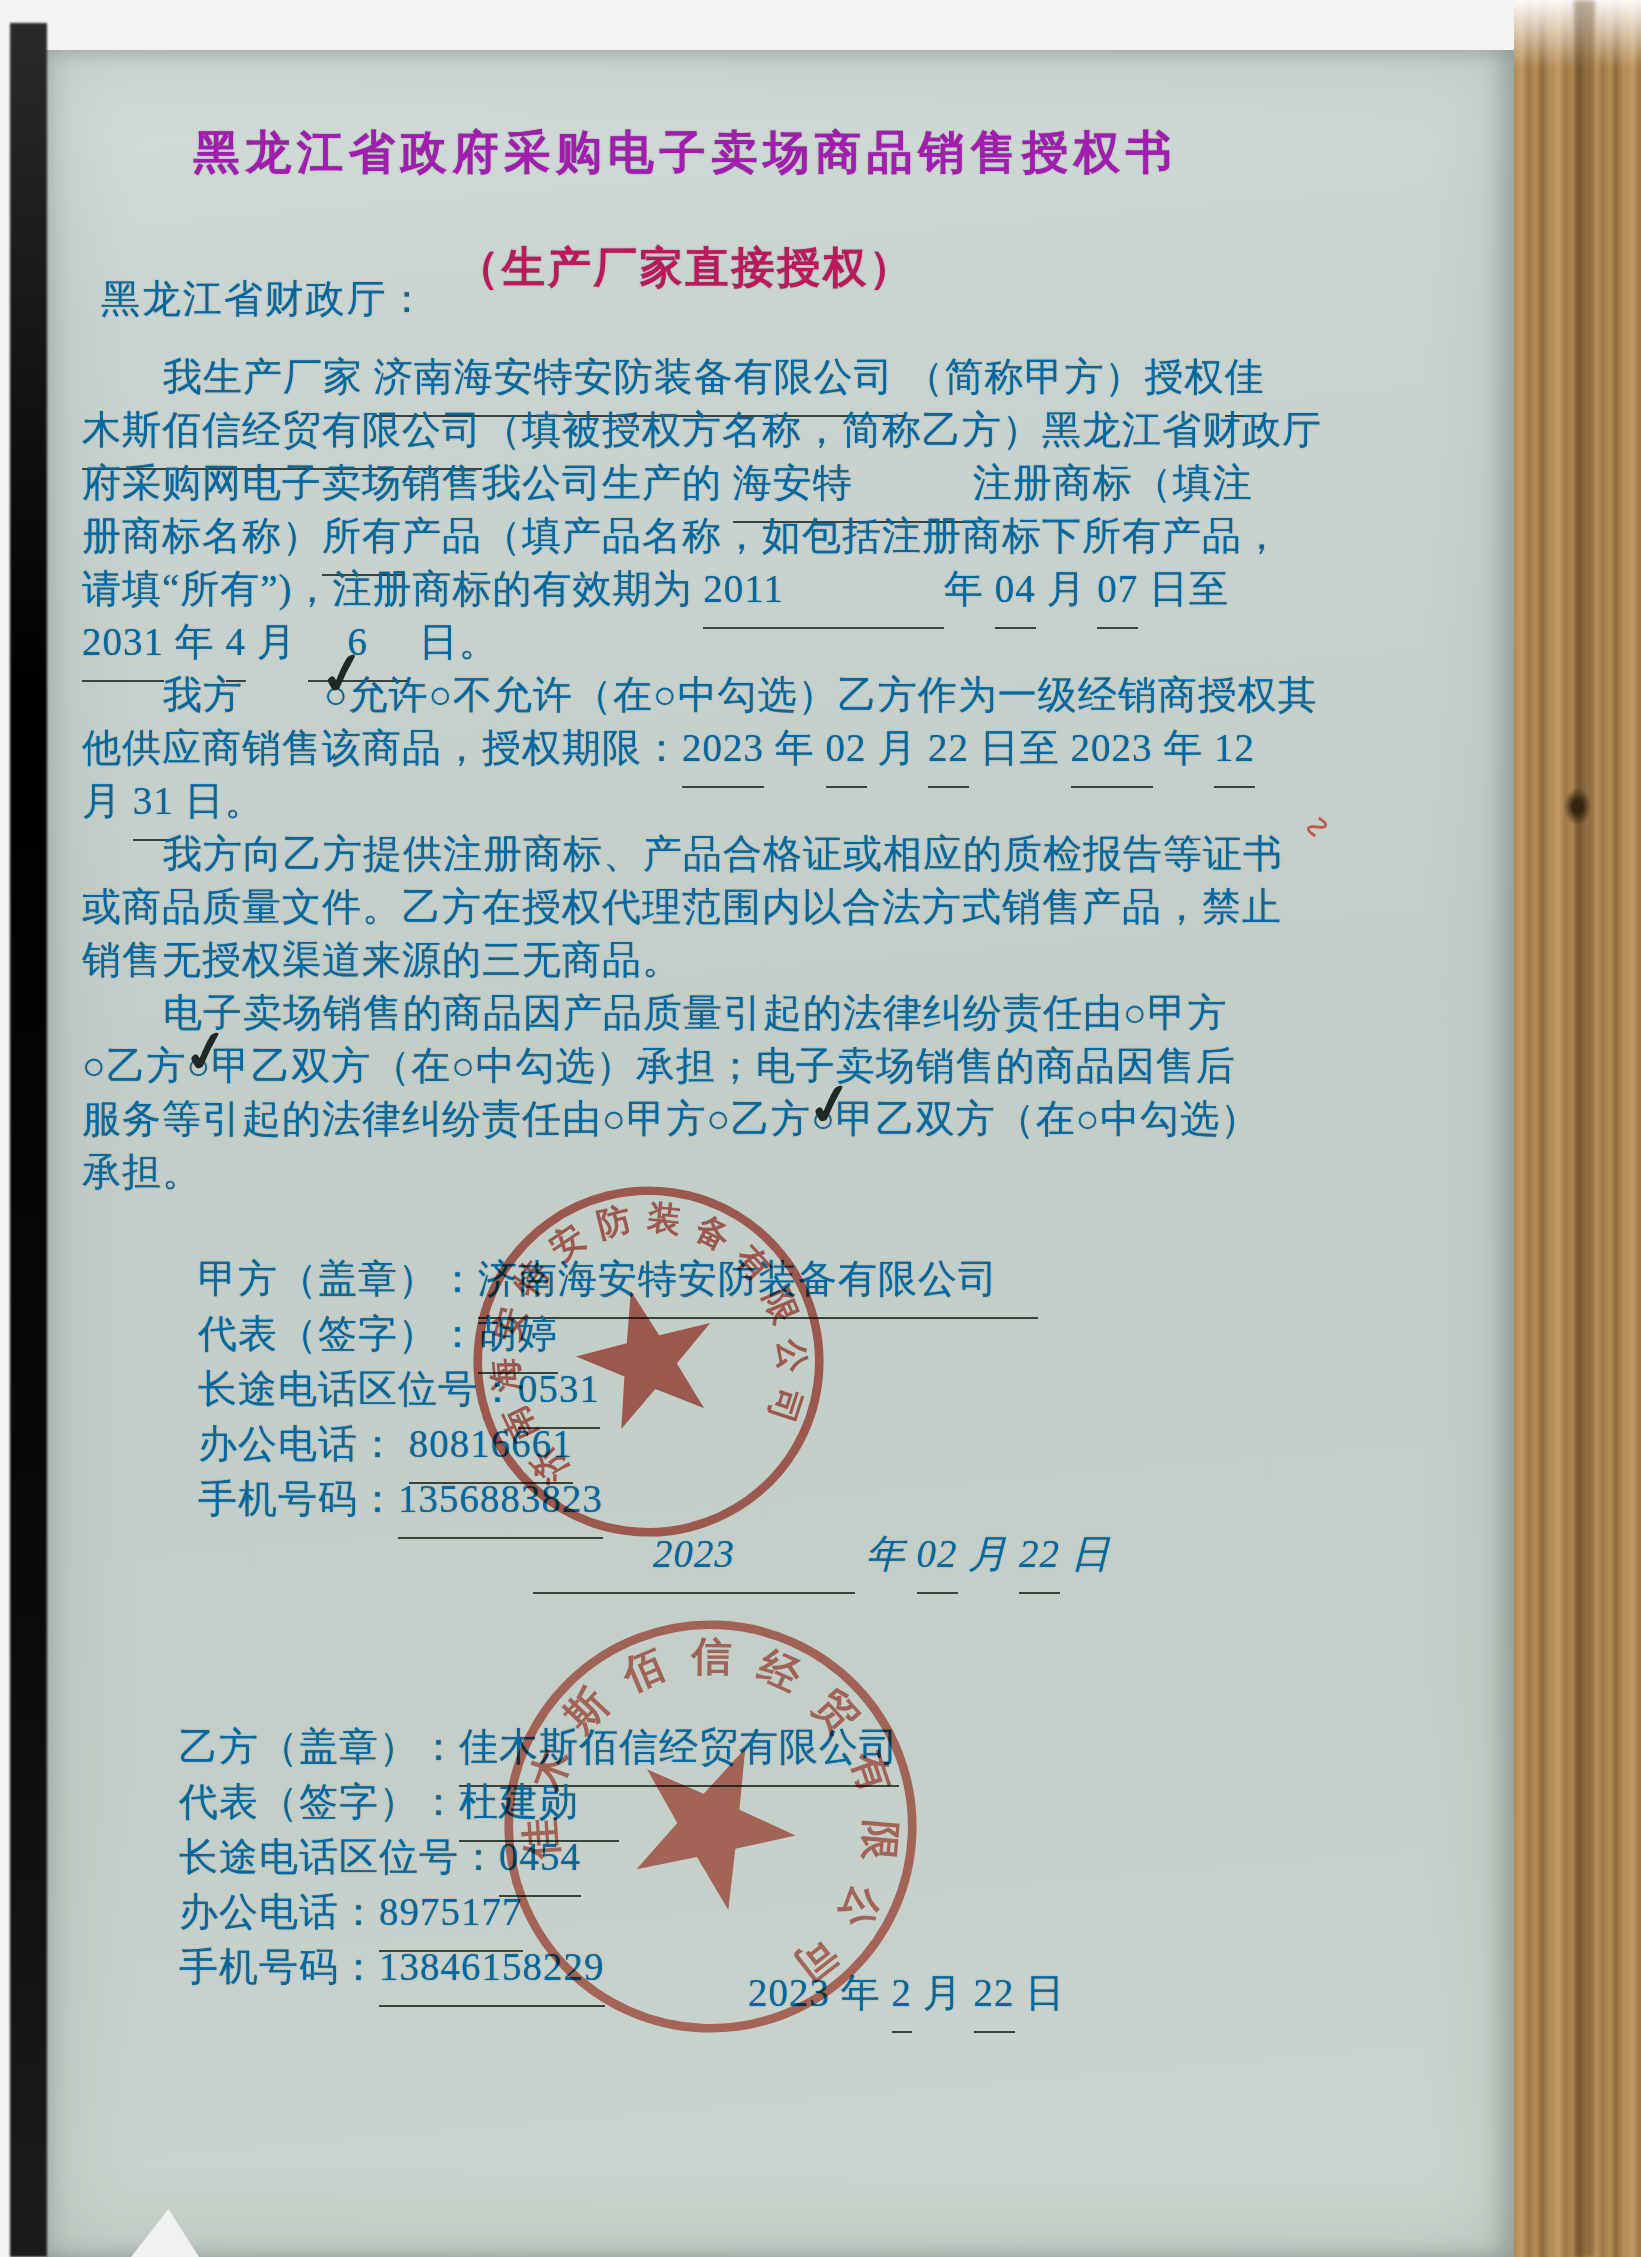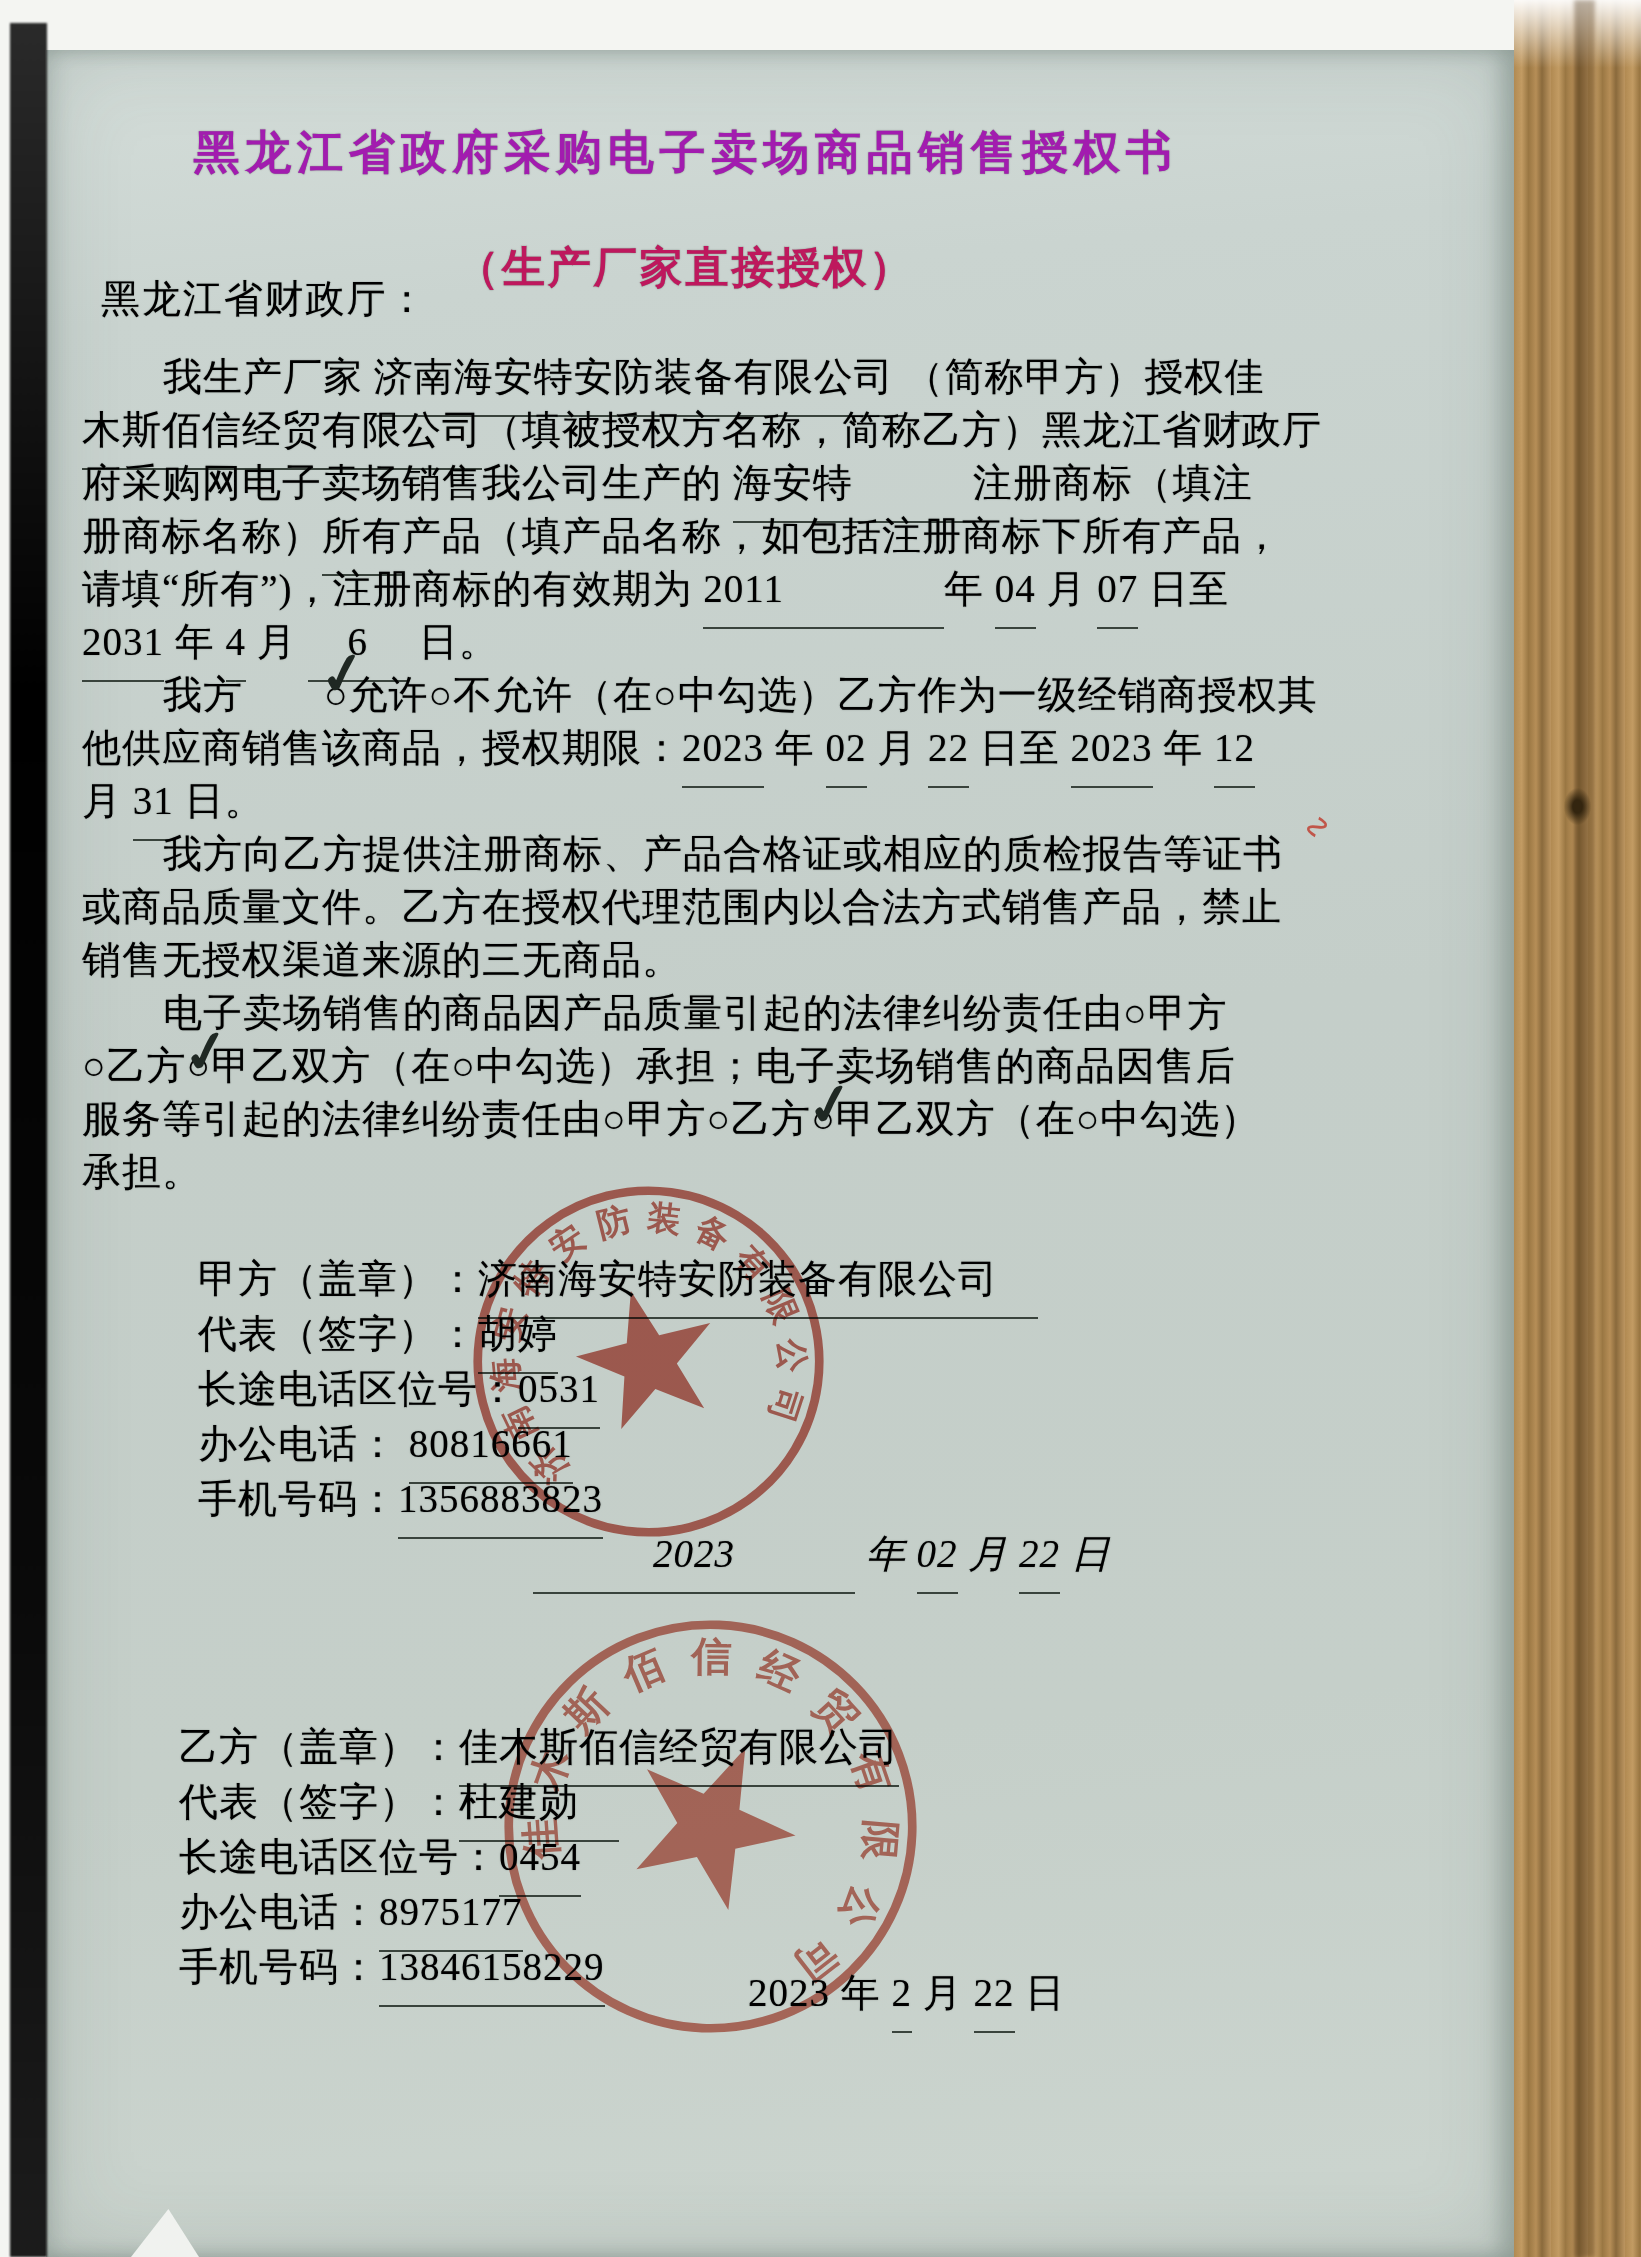--- a/index.html
+++ b/index.html
@@ -17,21 +17,21 @@
   .wood-streak{position:absolute;right:46px;top:0;width:21px;height:2257px;background:rgba(84,58,26,.38);filter:blur(1.9px);}
   .knot{position:absolute;right:50px;top:788px;width:27px;height:37px;
         background:radial-gradient(ellipse at center,#33250f 25%,rgba(90,60,30,0) 72%);}
   
   .paper{position:absolute;left:46px;top:50px;width:1468px;height:2207px;
          background:linear-gradient(175deg,#d4ddd9 0%,#cad4d0 12%,#c4cec9 45%,#c5cfc9 75%,#ccd5cf 100%);
          box-shadow:inset 0 0 87px rgba(60,80,70,.18), inset -13.5px 0 19.3px rgba(70,90,80,.28), inset 9.7px 0 17.4px rgba(70,90,80,.15);}
   .corner{position:absolute;left:85px;bottom:0;width:68px;height:48px;background:#f0f2ef;
           clip-path:polygon(0 100%,100% 100%,55% 0);}
   
-  .ink{color:#000000;text-shadow:0 0 1.3px rgba(43,53,47,.55);}
+  .ink{color:#0369a1;text-shadow:0 0 1.3px rgba(43,53,47,.55);}
   .title{position:absolute;left:82px;top:122px;width:1207px;text-align:center;
          font-size:46px;font-weight:bold;letter-spacing:5.8px;color:#a21caf;text-shadow:0 0 1.4px rgba(36,46,40,.6);}
   .subtitle{position:absolute;left:82px;top:199px;width:1207px;text-align:center;
          font-size:43px;font-weight:bold;letter-spacing:2.9px;color:#be185d;text-shadow:0 0 1.4px rgba(36,46,40,.6);margin-top:40px;}
   .salutation{position:absolute;left:101px;top:272px;font-size:39px;letter-spacing:1.9px;}
   .doc-body{position:absolute;left:82px;top:350px;width:1212px;font-size:39px;letter-spacing:1px;}
   .doc-body .line{height:53px;line-height:53px;white-space:nowrap;}
   .line.indent{text-indent:81px;}
   .u{border-bottom:2.9px solid #39433c;padding-bottom:17px;}
   .circled{position:relative;display:inline-block;}

